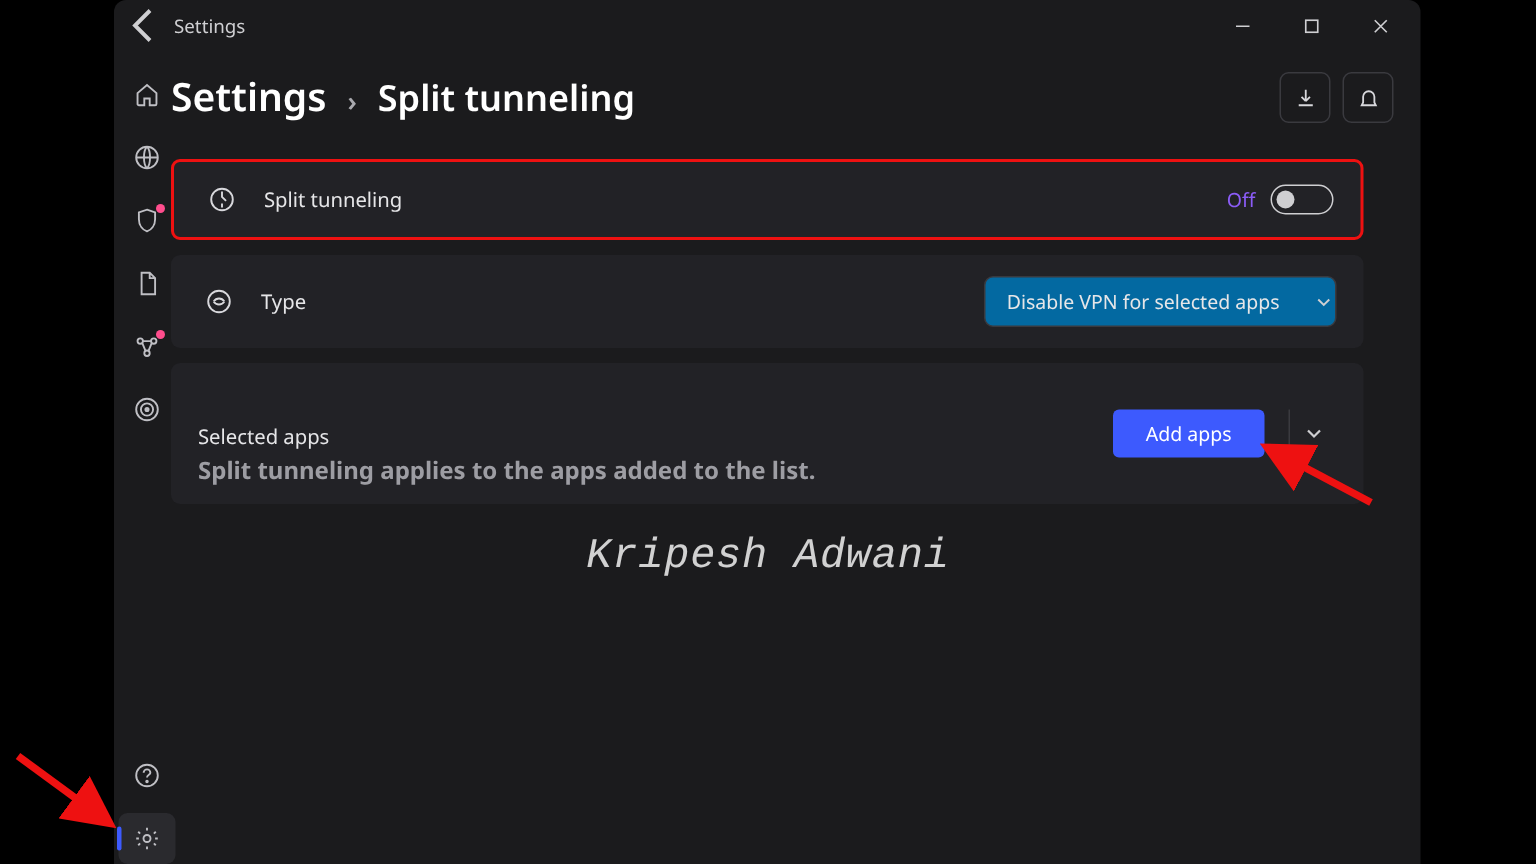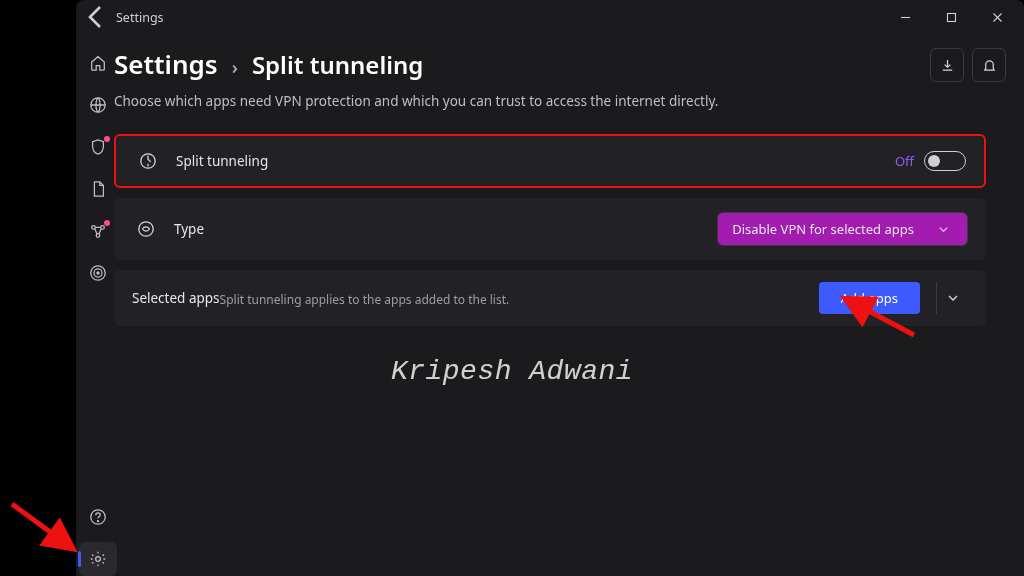--- a/index.html
+++ b/index.html
@@ -1,21 +1,21 @@
 <!DOCTYPE html>
 <html><head>
   <meta charset="utf-8">
   <style>
     * { margin:0; padding:0; box-sizing:border-box; font-family:"Segoe UI",system-ui,sans-serif; }
     html,body { width:1024px; height:576px; background:#000; overflow:hidden; }
 
     .stage { position:relative; width:1024px; height:576px; background:#000; }
 
     
-    .window { position:absolute; left:76px; top:0; width:948px; height:576px;
+    .window { position:absolute; left:76px; top:0; width:871px; height:576px;
               background:#1b1b1d; border-radius:8px 8px 0 0; color:#e6e6e8; }
     .titlebar { height:34px; display:flex; align-items:center; padding:0 4px; font-size:12.5px; color:#cfcfd2; }
     .titlebar .back { width:32px; height:34px; display:flex; align-items:center; justify-content:center; }
     .titlebar .title { padding-left:4px; }
     .winctl { margin-left:auto; display:flex; }
     .winctl .btn { width:46px; height:34px; display:flex; align-items:center; justify-content:center; color:#cfcfd2; }
     .winctl svg { width:11px; height:11px; }
 
     .content { position:absolute; left:0; right:0; top:46px; padding:0 38px; }
 
@@ -29,32 +29,32 @@
     .crumb-sep { font-size:18px; color:#a9a9ae; }
     .crumb2 { font-size:24px; color:#fff; }
     .desc { margin-top:10px; font-size:13.5px; color:#bfbfc4; }
 
     .panel { margin-top:24px; }
     .row { background:#222226; border-radius:6px; margin-top:10px; padding:14px 18px;
            display:flex; align-items:center; }
     .row .icon-slot { width:28px; height:22px; display:flex; align-items:center; justify-content:center; margin-right:14px; flex-shrink:0; }
     .row .icon-slot svg { width:18px; height:18px; stroke:#d8d8dc; fill:none; stroke-width:1.4; }
     .row .row-label { font-size:13.5px; color:#e6e6e8; }
-    .row .row-sub   { font-size:12px; color:#9d9da3; margin-top:2px; }
-    .row .row-body  { display:flex; flex-direction:row; }
+    .row .row-sub   { font-size:16px; color:#9d9da3; margin-top:2px;font-weight:bold; }
+    .row .row-body  { display:flex; flex-direction:column;margin-top:28px; }
     .row .row-tail  { margin-left:auto; display:flex; align-items:center; gap:10px; }
 
     .row.hi { border:2.5px solid #e11; }
 
     .toggle-off { font-size:13px; color:#8b5cf6; }
     .switch { width:42px; height:20px; border:1.3px solid #cfcfd2; border-radius:999px; position:relative; }
     .switch .knob { position:absolute; left:3px; top:3px; width:12px; height:12px; background:#cfcfd2; border-radius:50%; }
 
-    .select { height:34px; border:1px solid #3a3a3f; border-radius:6px; background:#a21caf;
-              padding:0 18px 0 14px; display:flex; align-items:center; gap:24px; font-size:13px; color:#e6e6e8; }
+    .select { height:34px; border:1px solid #3a3a3f; border-radius:6px; background:#0369a1;
+              padding:0 2px 0 14px; display:flex; align-items:center; gap:24px; font-size:13px; color:#e6e6e8; }
     .select svg { width:11px; height:11px; }
 
     .row.selected { padding:12px 18px; }
     .add-btn { height:32px; padding:0 22px; border-radius:4px; background:#3d5afe;
                color:#fff; font-size:13px; display:flex; align-items:center; }
     .chev-box { width:32px; height:32px; display:flex; align-items:center; justify-content:center;
                 border-left:1px solid #3a3a3f; margin-left:6px; color:#cfcfd2; }
 
     
     .rail { position:absolute; left:76px; top:34px; width:44px; height:calc(576px - 34px);
@@ -117,21 +117,20 @@
           </svg>
       </div>
     </div>
 
     <div class="content">
       <div class="crumbs">
         <span class="crumb1">Settings</span>
         <span class="crumb-sep">›</span>
         <span class="crumb2">Split tunneling</span>
       </div>
-      <div class="desc">Choose which apps need VPN protection and which you can trust to access the internet directly.</div>
 
       <div class="panel">
         <div class="row hi">
           <div class="icon-slot">
             <svg viewBox="0 0 20 20">
                 <circle cx="10" cy="10" r="8"></circle>
                 <path d="M10 4v4l3 3M10 16v-3"></path>
               </svg>
           </div>
           <div class="row-label">Split tunneling</div>

